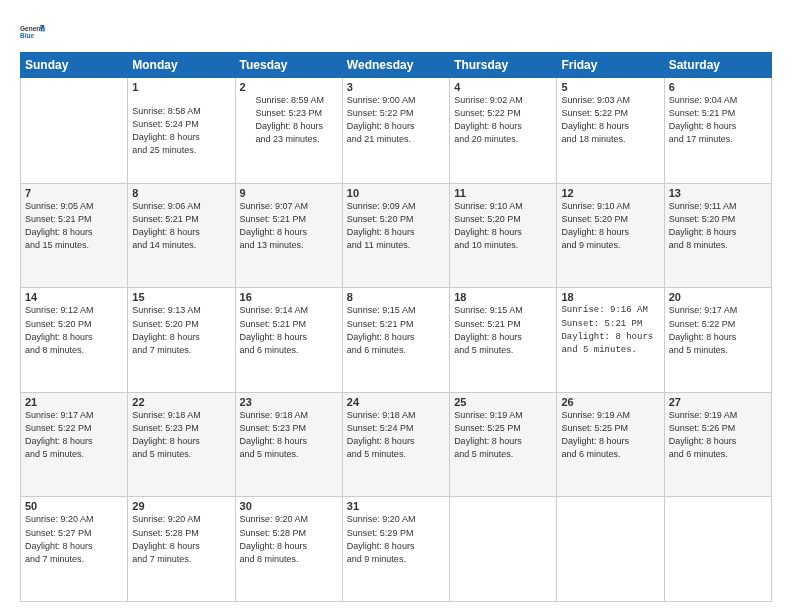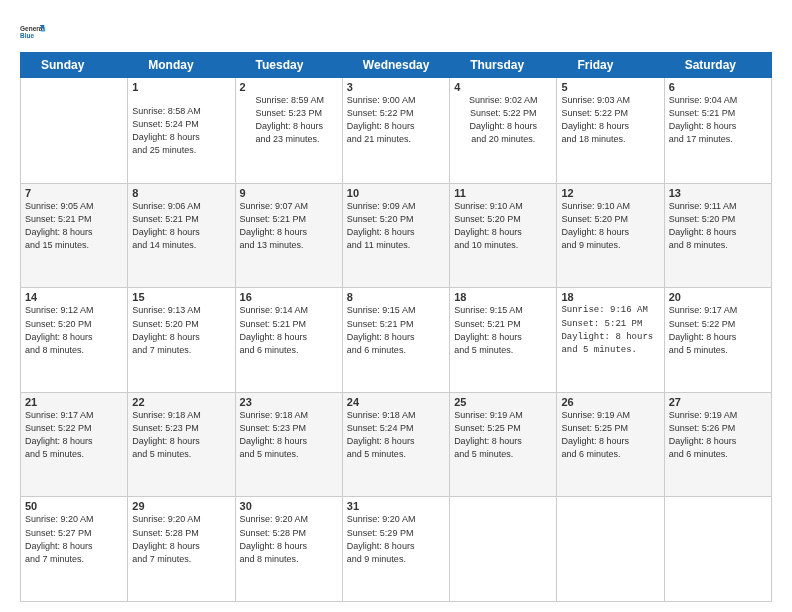--- a/index.html
+++ b/index.html
@@ -49,21 +49,21 @@
       border: 1px solid #ccc;
       border-collapse: collapse;
       width: 100%;
       table-layout: fixed;
     }
     .calendar th {
       background: #1a6bb5;
       color: #fff;
       font-size: 12px;
       font-weight: bold;
-      padding: 5px 20px;
+      padding: 5px 4px;
       text-align: left;
       border: 1px solid #1a6bb5;
     }
     .calendar td {
       border: 1px solid #ccc;
       vertical-align: top;
       padding: 3px 4px;
       font-size: 9.5px;
       color: #333;
       height: 82px;
@@ -136,21 +136,21 @@
           </td>
           <td>
             <div class="day-num">3</div>
             <div class="day-info" style="white-space: pre-line;">Sunrise: 9:00 AM
 Sunset: 5:22 PM
 Daylight: 8 hours
 and 21 minutes.</div>
           </td>
           <td>
             <div class="day-num">4</div>
-            <div class="day-info" style="white-space: pre-line; text-align: center;">Sunrise: 9:02 AM
+            <div class="day-info" style="white-space: pre-line;">Sunrise: 9:02 AM
 Sunset: 5:22 PM
 Daylight: 8 hours
 and 20 minutes.</div>
           </td>
           <td>
             <div class="day-num">5</div>
             <div class="day-info" style="white-space: pre-line;">Sunrise: 9:03 AM
 Sunset: 5:22 PM
 Daylight: 8 hours
 and 18 minutes.</div>

